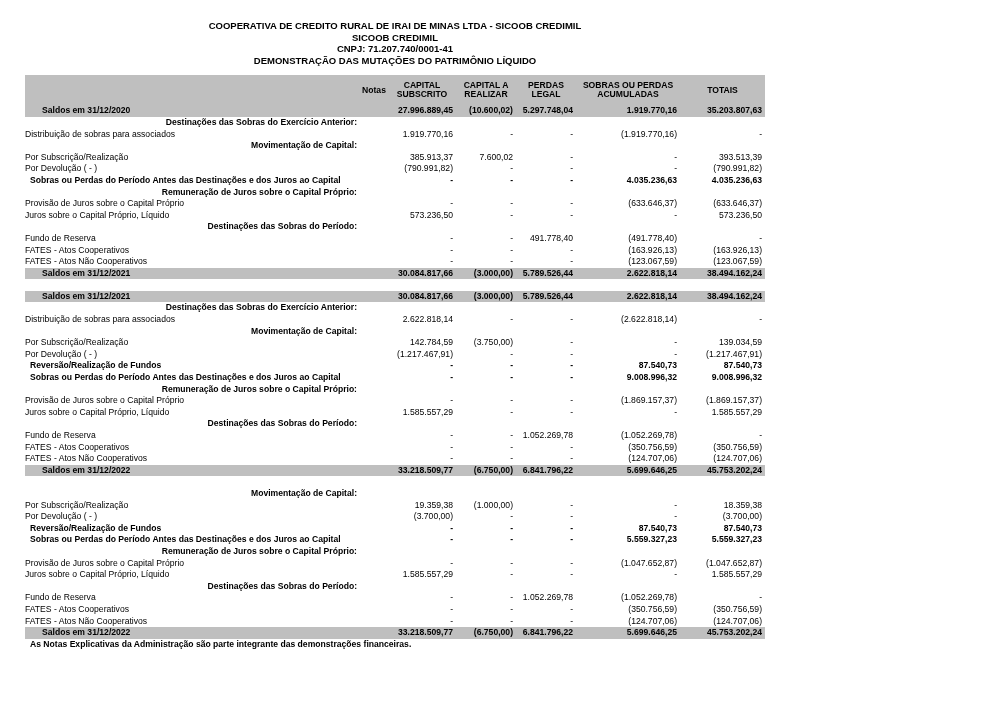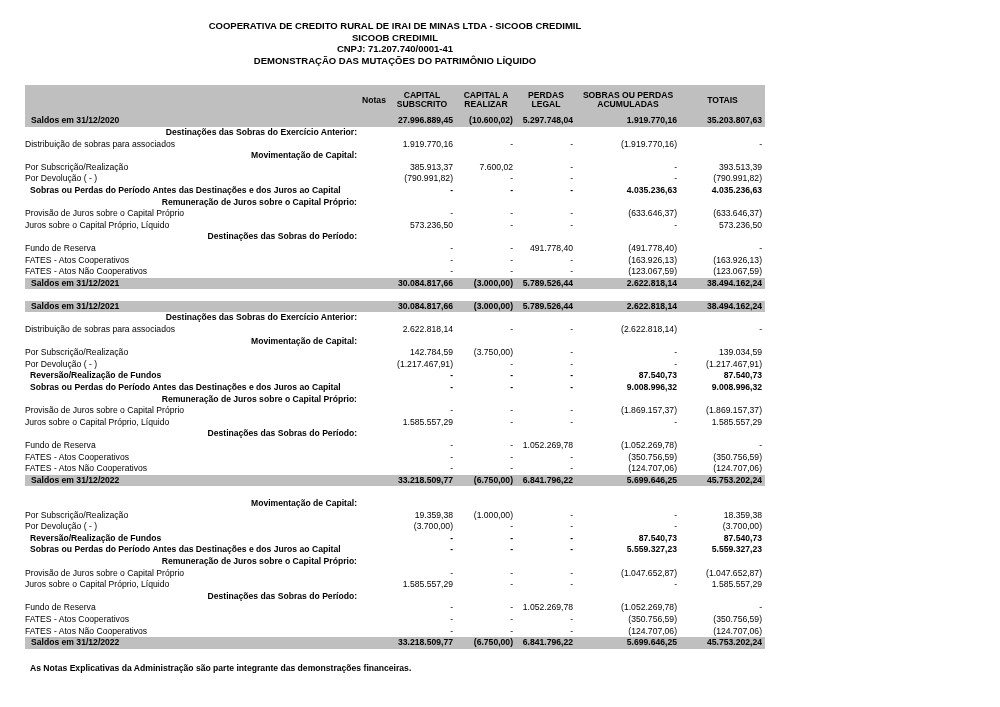--- a/index.html
+++ b/index.html
@@ -32,21 +32,21 @@
   .doc-header .h-small {
     font-weight: bold;
     font-size: 8.6px;
     line-height: 11.6px;
   }
   table.stmt {
     border-collapse: collapse;
     border-spacing: 0;
     table-layout: fixed;
     width: 740px;
-    margin-top: 19px;
+    margin-top: 9px;
   }
   table.stmt th {
     background: #bfbfbf;
     font-size: 8.6px;
     font-weight: bold;
     text-align: center;
     vertical-align: middle;
     line-height: 9.6px;
     height: 30px;
     padding: 2px 1px;
@@ -57,27 +57,26 @@
     font-weight: normal;
     line-height: 11.6px;
     height: 11.6px;
     padding: 0 3px 0 0;
     white-space: nowrap;
     vertical-align: middle;
   }
   td.c-label { text-align: left; padding-left: 9px; overflow: visible; }
   td.c-num   { text-align: right; overflow: hidden; }
   tr.row-balance td { background: #bfbfbf; font-weight: bold; }
-  tr.row-balance td.c-label { padding-left: 6px; }
+  tr.row-balance td.c-label { padding-left: 17px; }
   tr.row-section td.c-label { font-weight: bold; padding-left: 5px; text-align: right; }
   tr.row-subtotal td { font-weight: bold; }
   tr.row-subtotal td.c-label { padding-left: 5px; }
   tr.row-spacer td { background: #ffffff; }
   .footer-note {
-    margin-top: 14px;
     padding-left: 5px;
     font-weight: bold;
     font-size: 8.6px;
     line-height: 11px;
   }
 </style>
 </head>
 <body>
 
 <div class="page">

